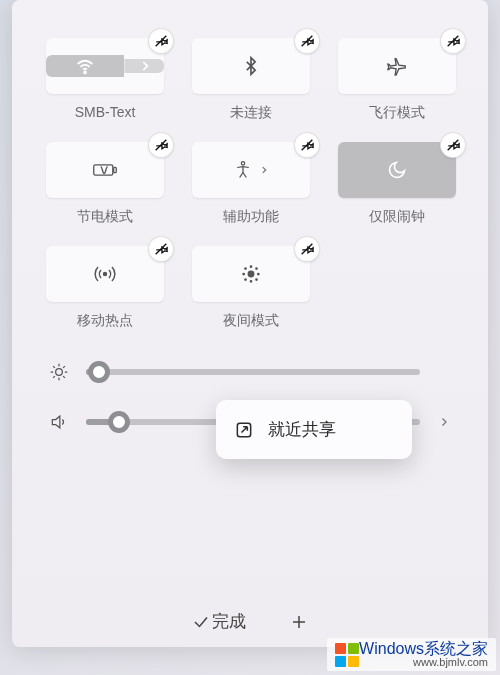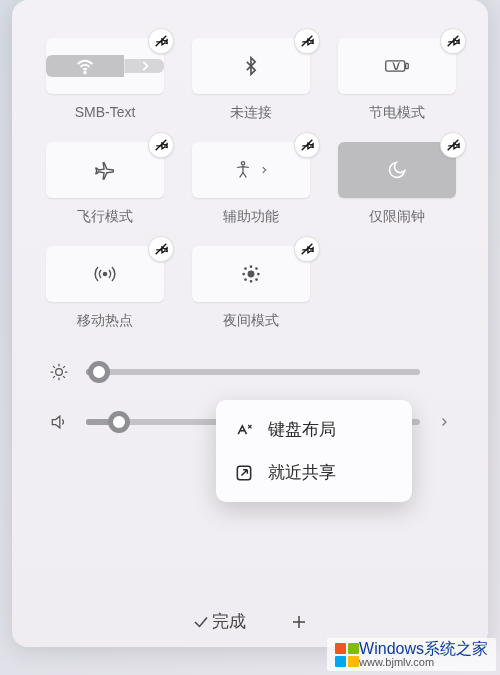--- a/index.html
+++ b/index.html
@@ -11,21 +11,21 @@
     position: relative;
     overflow: hidden;
   }
   .panel {
     position: absolute;
     left: 12px;
     top: 0;
     right: 12px;
     bottom: 28px;
     background: linear-gradient(180deg, #f3f1f5 0%, #efedf1 100%);
-    border-radius: 16px;
+    border-radius: 8px;
     box-shadow: 0 4px 24px rgba(0,0,0,0.12);
     padding: 38px 34px 20px 34px;
   }
   .grid {
     display: grid;
     grid-template-columns: repeat(3, 1fr);
     gap: 28px 28px;
     row-gap: 18px;
   }
   .tile-wrap { display:flex; flex-direction:column; align-items:center; position:relative; }
@@ -95,20 +95,21 @@
     padding:10px 18px;
     font-size:17px; color:#2b2b2b;
   }
   .popup-item:hover, .popup-item.hover { background:#eceaed; }
   .watermark {
     position:absolute; right:4px; bottom:4px;
     background:rgba(255,255,255,0.72);
     display:flex; align-items:center; gap:0;
     padding:3px 8px; font-size:16px; color:#0a3b9e; font-weight:500;
     border-radius:2px;
+    text-align:right;
   }
   .wm-logo {
     width:24px; height:24px;
     display:grid; grid-template-columns:1fr 1fr; grid-template-rows:1fr 1fr; gap:2px;
   }
   .wm-logo span{border-radius:1px}
   svg { display:block; }
 </style>
 </head>
 <body>
@@ -161,45 +162,45 @@
 
     <div class="tile-wrap">
       <div class="tile">
         <div class="unpin">
           <svg width="16" height="16" viewBox="0 0 24 24" fill="none" stroke="currentColor" stroke-width="2">
               <path d="M16 3l5 5-3 2-1 5-3-3-6 6 6-6-3-3 5-1 2-3z" transform="rotate(45 12 12)"></path>
               <line x1="4" y1="20" x2="20" y2="4"></line>
             </svg>
         </div>
         <span>
+          <svg width="22" height="22" viewBox="0 0 24 24" fill="none" stroke="currentColor" stroke-width="1.5">
+              <path d="M21 12l-7-1-3-7h-1l1 7-6 1-2-2H2l1 3-1 3h1l2-2 6 1-1 7h1l3-7 7-1v-2z"></path>
+            </svg>
+        </span>
+      </div>
+      <div class="tile-label">飞行模式</div>
+    </div>
+
+    <div class="tile-wrap">
+      <div class="tile">
+        <div class="unpin">
+          <svg width="16" height="16" viewBox="0 0 24 24" fill="none" stroke="currentColor" stroke-width="2">
+              <path d="M16 3l5 5-3 2-1 5-3-3-6 6 6-6-3-3 5-1 2-3z" transform="rotate(45 12 12)"></path>
+              <line x1="4" y1="20" x2="20" y2="4"></line>
+            </svg>
+        </div>
+        <span>
           <svg width="26" height="18" viewBox="0 0 30 18" fill="none" stroke="currentColor" stroke-width="1.5">
               <rect x="2" y="3" width="22" height="12" rx="2"></rect>
               <rect x="25" y="6" width="3" height="6" rx="1"></rect>
               <path d="M10 5c2 0 2 8 4 8s2-8 4-8"></path>
             </svg>
         </span>
       </div>
       <div class="tile-label">节电模式</div>
-    </div>
-
-    <div class="tile-wrap">
-      <div class="tile">
-        <div class="unpin">
-          <svg width="16" height="16" viewBox="0 0 24 24" fill="none" stroke="currentColor" stroke-width="2">
-              <path d="M16 3l5 5-3 2-1 5-3-3-6 6 6-6-3-3 5-1 2-3z" transform="rotate(45 12 12)"></path>
-              <line x1="4" y1="20" x2="20" y2="4"></line>
-            </svg>
-        </div>
-        <span>
-          <svg width="22" height="22" viewBox="0 0 24 24" fill="none" stroke="currentColor" stroke-width="1.5">
-              <path d="M21 12l-7-1-3-7h-1l1 7-6 1-2-2H2l1 3-1 3h1l2-2 6 1-1 7h1l3-7 7-1v-2z"></path>
-            </svg>
-        </span>
-      </div>
-      <div class="tile-label">飞行模式</div>
     </div>
 
     <div class="tile-wrap">
       <div class="tile">
         <div class="unpin">
           <svg width="16" height="16" viewBox="0 0 24 24" fill="none" stroke="currentColor" stroke-width="2">
               <path d="M16 3l5 5-3 2-1 5-3-3-6 6 6-6-3-3 5-1 2-3z" transform="rotate(45 12 12)"></path>
               <line x1="4" y1="20" x2="20" y2="4"></line>
             </svg>
         </div>
@@ -321,29 +322,20 @@
           <line x1="4" y1="12" x2="20" y2="12"></line>
         </svg>
     </div>
   </div>
 </div>
 
 <div class="popup">
   <div class="popup-item">
     <span>
       <svg width="20" height="20" viewBox="0 0 24 24" fill="none" stroke="currentColor" stroke-width="1.8">
-          <path d="M5 17l5-10 5 10M7 13h6"></path>
-          <path d="M17 6l4 4M21 6l-4 4" stroke-width="1.4"></path>
-        </svg>
-    </span>
-    <span>键盘布局</span>
-  </div>
-  <div class="popup-item">
-    <span>
-      <svg width="20" height="20" viewBox="0 0 24 24" fill="none" stroke="currentColor" stroke-width="1.8">
           <rect x="4" y="4" width="16" height="16" rx="3"></rect>
           <path d="M9 15l7-7m0 0H11m5 0v5"></path>
         </svg>
     </span>
     <span>就近共享</span>
   </div>
 </div>
 
 <div class="watermark">
   <div class="wm-logo">

